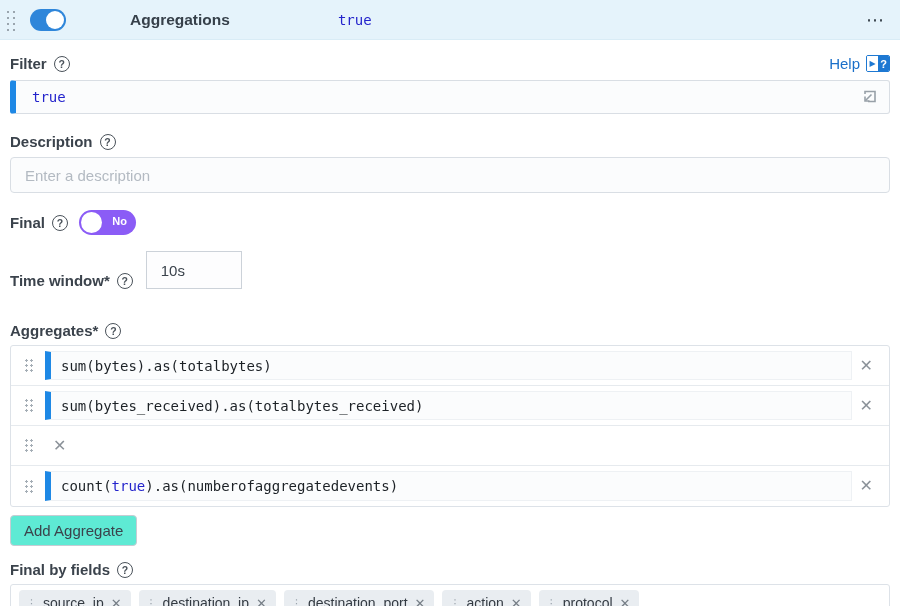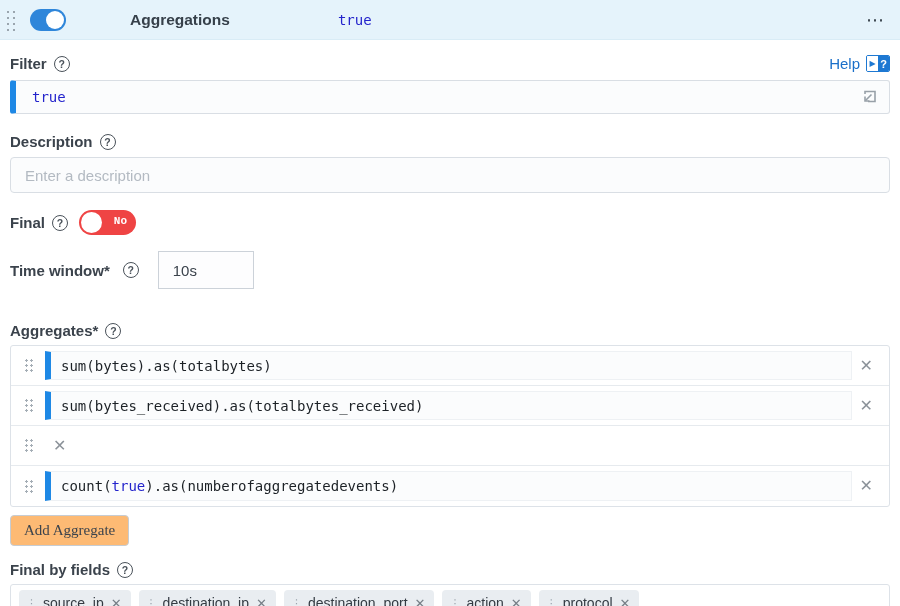--- a/index.html
+++ b/index.html
@@ -87,34 +87,34 @@
     margin-top:7px; width:880px; height:36px;
     background:#fbfcfd; border:1px solid #d9dee4; border-radius:4px;
     padding:0 14px; font-size:15px; color:#3b434c;
     font-family:Liberation Sans, sans-serif;
   }
   .text-input::placeholder { color:#b3bac2; }
 
   
   .final-row { margin-top:17px; display:flex; align-items:center; gap:7px; }
   .toggle-off {
-    width:57px; height:25px; border-radius:13px; background:#ef4444;
-    position:relative; cursor:pointer; margin-left:4px;font-family:Liberation Mono, monospace;
+    width:57px; height:25px; border-radius:13px; background:#8b5cf6;
+    position:relative; cursor:pointer; margin-left:4px;
   }
   .toggle-off .knob {
     position:absolute; top:2px; left:2px; width:21px; height:21px;
     border-radius:50%; background:#ffffff;
   }
   .toggle-off .off-text {
     position:absolute; right:9px; top:5px; color:#ffffff;
     font-size:11px; font-weight:700;
   }
 
   
-  .tw-row { margin-top:16px; display:flex; align-items:center; gap:13px; }
+  .tw-row { margin-top:16px; display:flex; align-items:flex-end; gap:7px; }
   .tw-input {
     margin-left:6px; width:96px; height:38px;
     border:1px solid #ccd2d9; border-radius:0; background:#fdfdfe;
     padding:0 14px; font-size:15px; color:#3b434c;
     font-family:"Liberation Sans", sans-serif;
   }
 
   
   .agg-label { margin-top:33px; }
   .agg-list {
@@ -137,23 +137,23 @@
   }
   .agg-editor code { font-size:14px; color:#1c2126; }
   .agg-editor code .kw { color:#2424cc; }
   .row-close {
     background:none; border:none; color:#8b9299; font-size:16px;
     cursor:pointer; padding:0 8px; line-height:1;
   }
 
   .add-btn {
     margin-top:8px; height:31px; padding:0 13px;
-    background:#fdba74; border:1px solid #c6ccd3; border-radius:4px;
+    background:#5eead4; border:1px solid #c6ccd3; border-radius:4px;
     font-size:15px; color:#3b434c; cursor:pointer;
-    font-family:Liberation Serif, serif;
+    font-family:Liberation Sans, sans-serif;
   }
 
   
   .gb-label { margin-top:15px; }
   .tag-box {
     margin-top:6px; min-height:37px;
     border:1px solid #dde2e8; border-radius:3px; background:#ffffff;
     display:flex; align-items:center; gap:8px; padding:5px 8px;
   }
   .tag {

